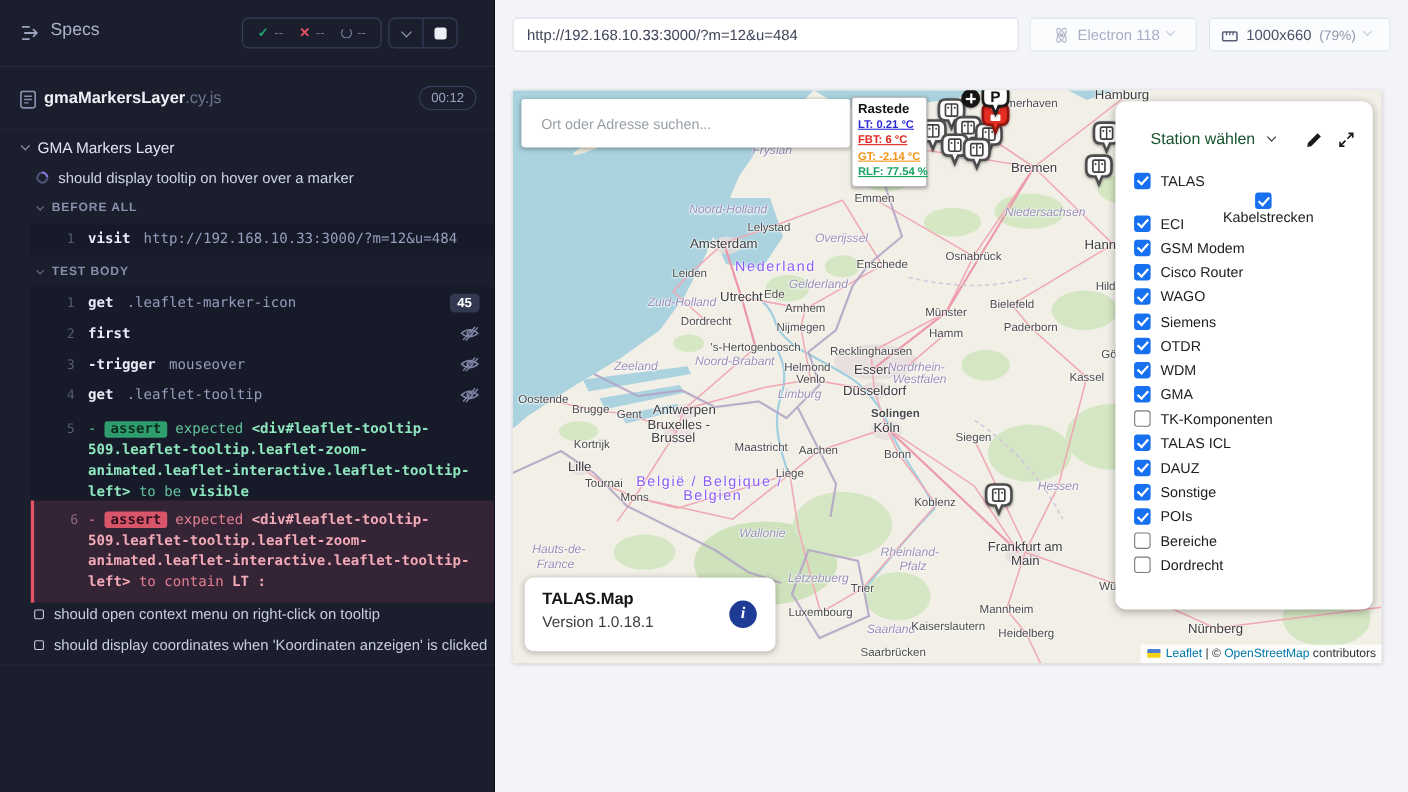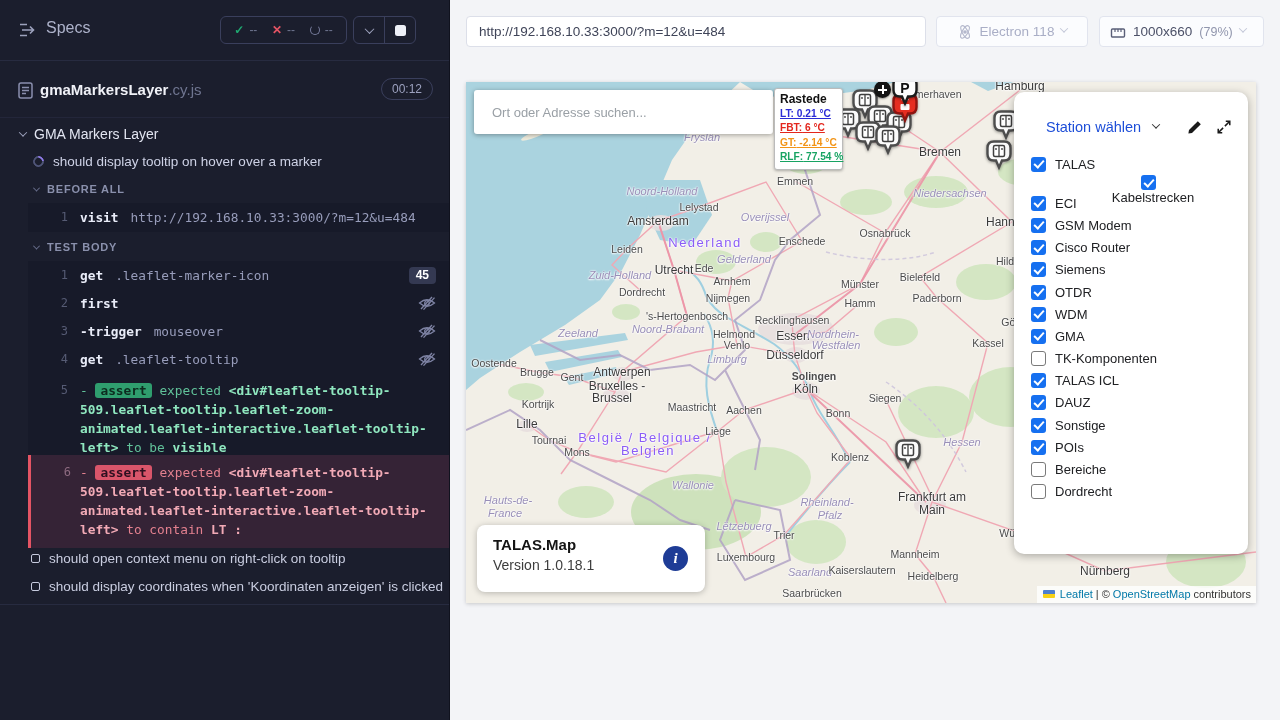--- a/index.html
+++ b/index.html
@@ -112,21 +112,21 @@
     font-family:"Liberation Sans",sans-serif; font-size:13px; color:#555; padding:0 18px; }
   #map-search input::placeholder { color:#9aa0a6; }
   #marker-tooltip { position:absolute; left:308px; top:6px; width:69px; background:#fff;
     border:1px solid #bbb; border-radius:3px; box-shadow:0 1px 3px rgba(0,0,0,.3); z-index:6;
     padding:3px 5px 4px 5px; }
   #marker-tooltip .tt-title { font-size:12px; font-weight:bold; color:#111; margin-bottom:1px; }
   #marker-tooltip .tt-row { font-size:10.2px; font-weight:bold; line-height:14.4px; white-space:nowrap;text-decoration:underline; }
   #station-panel { position:absolute; left:548px; top:10px; width:234px; height:462px; background:#fff;
     border-radius:10px; box-shadow:0 2px 8px rgba(0,0,0,.3); z-index:10; padding:22px 0 0 17px; }
   .sp-head { display:flex; align-items:center; height:26px; padding-right:16px; }
-  .sp-title { font-size:14.5px; color:#1d4ed8; margin-left:15px; }
+  .sp-title { font-size:14.5px; color:#14532d; margin-left:15px; }
   .sp-head .chev { width:6px; height:6px; border-color:#333; margin-left:12px; margin-top:-2px; }
   .sp-icons { margin-left:auto; display:flex; gap:13px; align-items:center; }
   #station-list { margin-top:13px; list-style:none; }
   #station-list li { display:flex; align-items:center; height:22.2px; }
   #station-list li.sub { height:17px; }
   .cbx { width:15px; height:15px; border-radius:3px; position:relative; flex:0 0 15px; }
   .cbx.checked { background:#1670f0; }
   .cbx.checked::after { content:""; position:absolute; left:4.5px; top:1.5px; width:4px; height:8px;
     border:solid #fff; border-width:0 2px 2px 0; transform:rotate(42deg); }
   .cbx.unchecked { background:#fff; border:1.6px solid #7a7a7a; }
@@ -523,21 +523,21 @@
           <span class="mlabel country" style="left: 182px; top: 368px;">Belgien</span>
 
           <span class="mlabel city" style="left: 226px; top: 325px;">Maastricht</span>
 
           <span class="mlabel city" style="left: 278px; top: 328px;">Aachen</span>
 
           <span class="mlabel city" style="left: 252px; top: 349px;">Liège</span>
 
           <span class="mlabel city-lg" style="left: 340px; top: 307px;">Köln</span>
 
-          <span class="mlabel city" style="left: 372px; top: 331px;">Bonn</span>
+          <span class="mlabel city" style="left: 350px; top: 331px;">Bonn</span>
 
           <span class="mlabel city" style="left: 384px; top: 375px;">Koblenz</span>
 
           <span class="mlabel region" style="left: 227px; top: 403px;">Wallonie</span>
 
           <span class="mlabel region" style="left: 42px; top: 418px;">Hauts-de-</span>
 
           <span class="mlabel region" style="left: 39px; top: 431px;">France</span>
 
           <span class="mlabel region" style="left: 278px; top: 444px;">Lëtzebuerg</span>
@@ -767,20 +767,24 @@
             <li style="margin-left: 0px;">
               <span class="cbx checked"></span>
               <span class="cbx-label">GSM Modem</span>
             </li>
 
             <li style="margin-left: 0px;">
               <span class="cbx checked"></span>
               <span class="cbx-label">Cisco Router</span>
             </li>
 
+            <li style="margin-left: 0px;">
+              <span class="cbx checked"></span>
+              <span class="cbx-label">WAGO</span>
+            </li>
 
             <li style="margin-left: 0px;">
               <span class="cbx checked"></span>
               <span class="cbx-label">Siemens</span>
             </li>
 
             <li style="margin-left: 0px;">
               <span class="cbx checked"></span>
               <span class="cbx-label">OTDR</span>
             </li>

